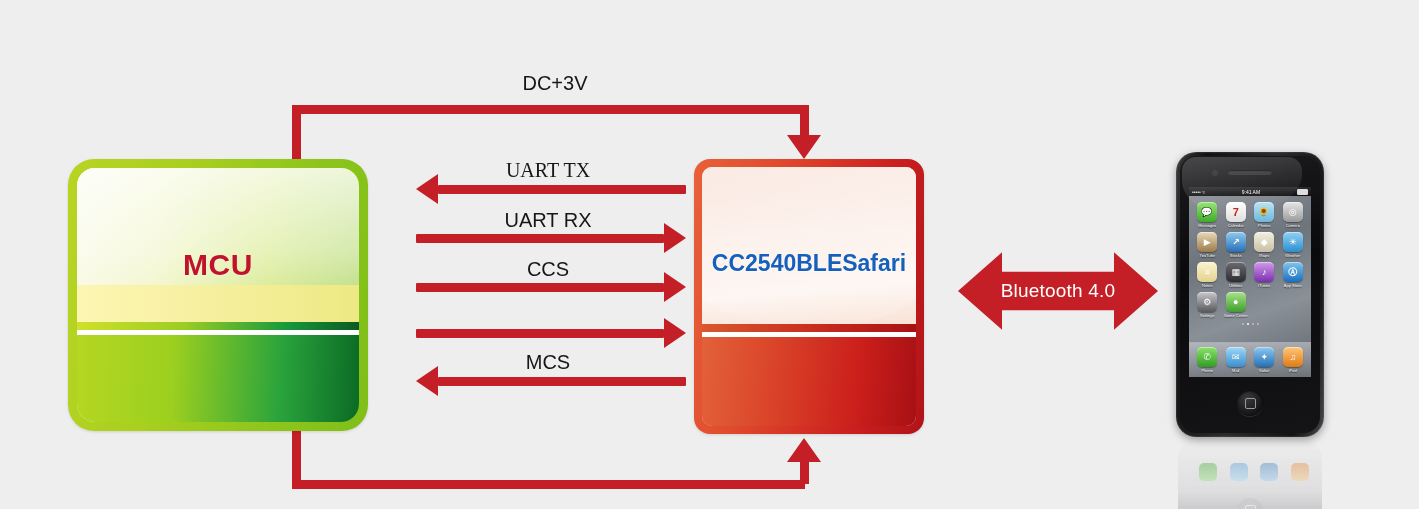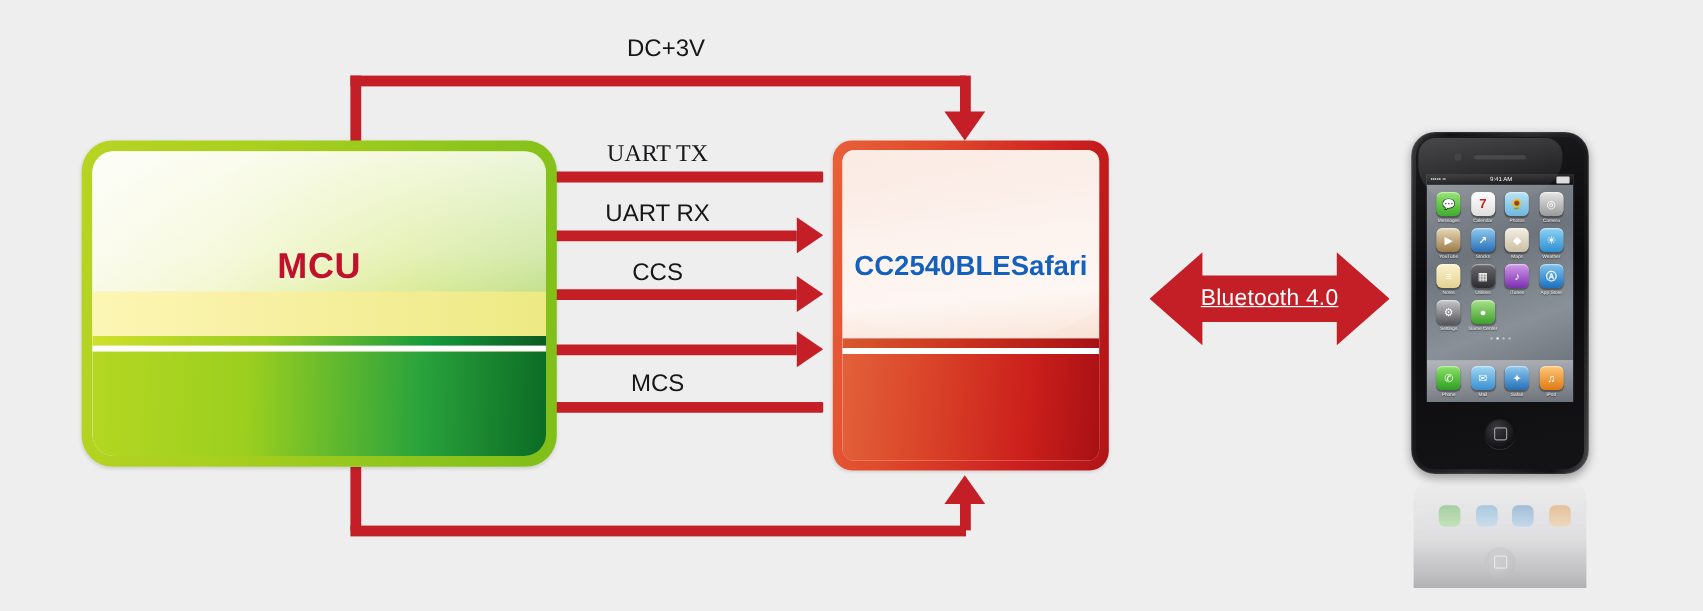--- a/index.html
+++ b/index.html
@@ -3,25 +3,25 @@
 <meta charset="utf-8">
 <style>
   html,body{margin:0;padding:0;}
   body{
     width:1419px;height:509px;
     background:#eeeeee;
     font-family:"Liberation Sans","DejaVu Sans",sans-serif;
     overflow:hidden;
     position:relative;
   }
-  .stage{position:absolute;inset:0;}
+  .stage{position:absolute;inset:0;margin-top:42px;}
 
   
   .mcu-block{
-    position:absolute;left:68px;top:117px;width:396px;height:272px;
+    position:absolute;left:68px;top:117px;width:300px;height:272px;
     border-radius:26px;
     background:linear-gradient(100deg,#b8d423 0%,#a9cf1f 35%,#8ec51c 72%,#7fbf18 100%);
     box-shadow:0 1px 3px rgba(0,0,0,.12);
     overflow:hidden;
     text-align:center;
   }
   .mcu-inner{
     position:absolute;left:9px;top:9px;right:9px;bottom:9px;
     border-radius:18px;overflow:hidden;
     background:linear-gradient(90deg,#fdfbdf 0%,#f6f3b8 30%,#e5ea70 62%,#bcd92b 100%);
@@ -128,21 +128,21 @@
   .bus-v{position:absolute;width:9px;background:#c41f26;}
 
   
   .bt-arrow{
     position:absolute;left:958px;top:205px;width:200px;height:88px;
     background:#c41f26;
     clip-path:polygon(0% 50%, 22% 6%, 22% 28%, 78% 28%, 78% 6%, 100% 50%, 78% 94%, 78% 72%, 22% 72%, 22% 94%);
     display:flex;align-items:center;justify-content:center;
   }
   .bt-text{
-    font-size:19px;color:#ffffff;white-space:nowrap;letter-spacing:.2px;text-decoration:underline;
+    font-size:19px;color:#ffffff;white-space:nowrap;letter-spacing:.2px;
   }
 
   
   .phone-wrap{position:absolute;left:1176px;top:110px;width:148px;height:300px;}
   .phone{
     position:absolute;left:0;top:0;width:148px;height:285px;
     border-radius:20px;
     background:linear-gradient(100deg,#3a3a3c 0%,#111113 16%,#2b2b2e 50%,#121214 84%,#464649 100%);
     box-shadow:0 3px 8px rgba(0,0,0,.35), inset 0 0 2px rgba(255,255,255,.35);
     overflow:hidden;

